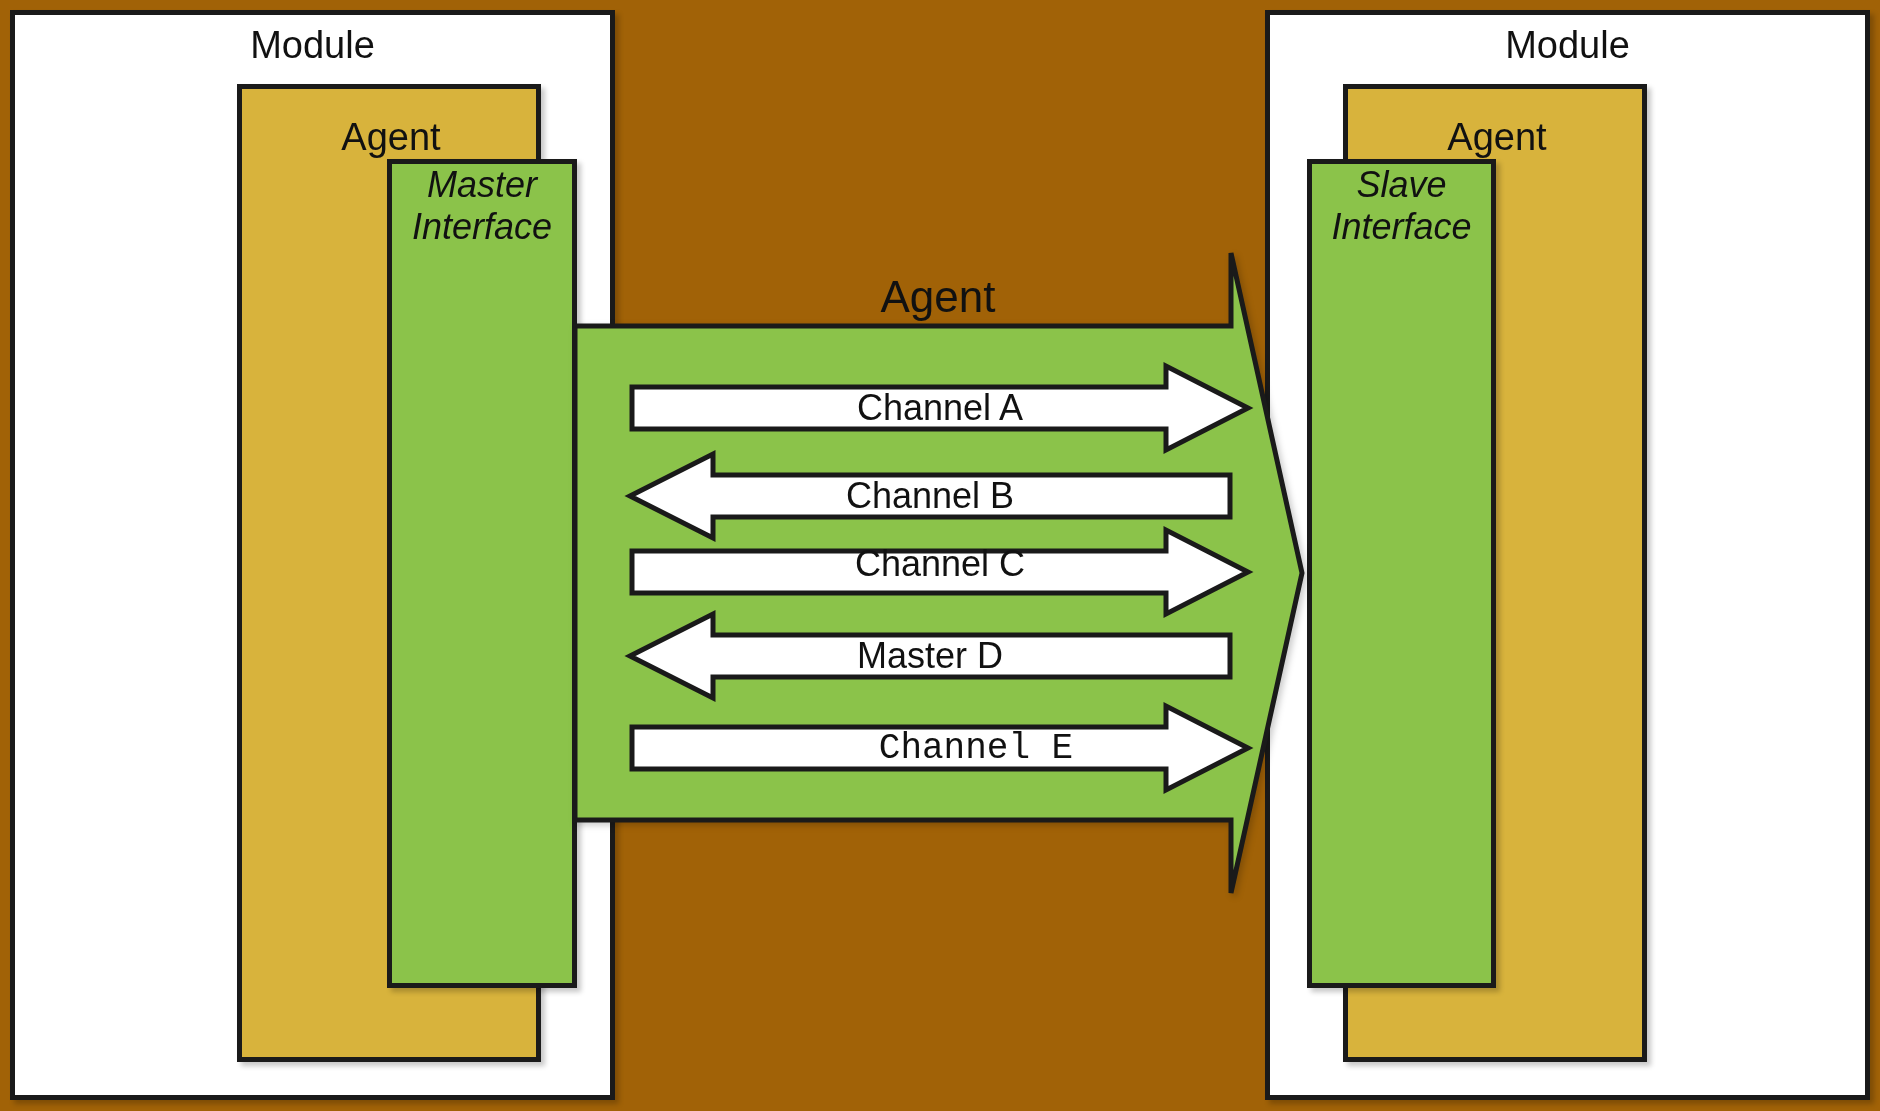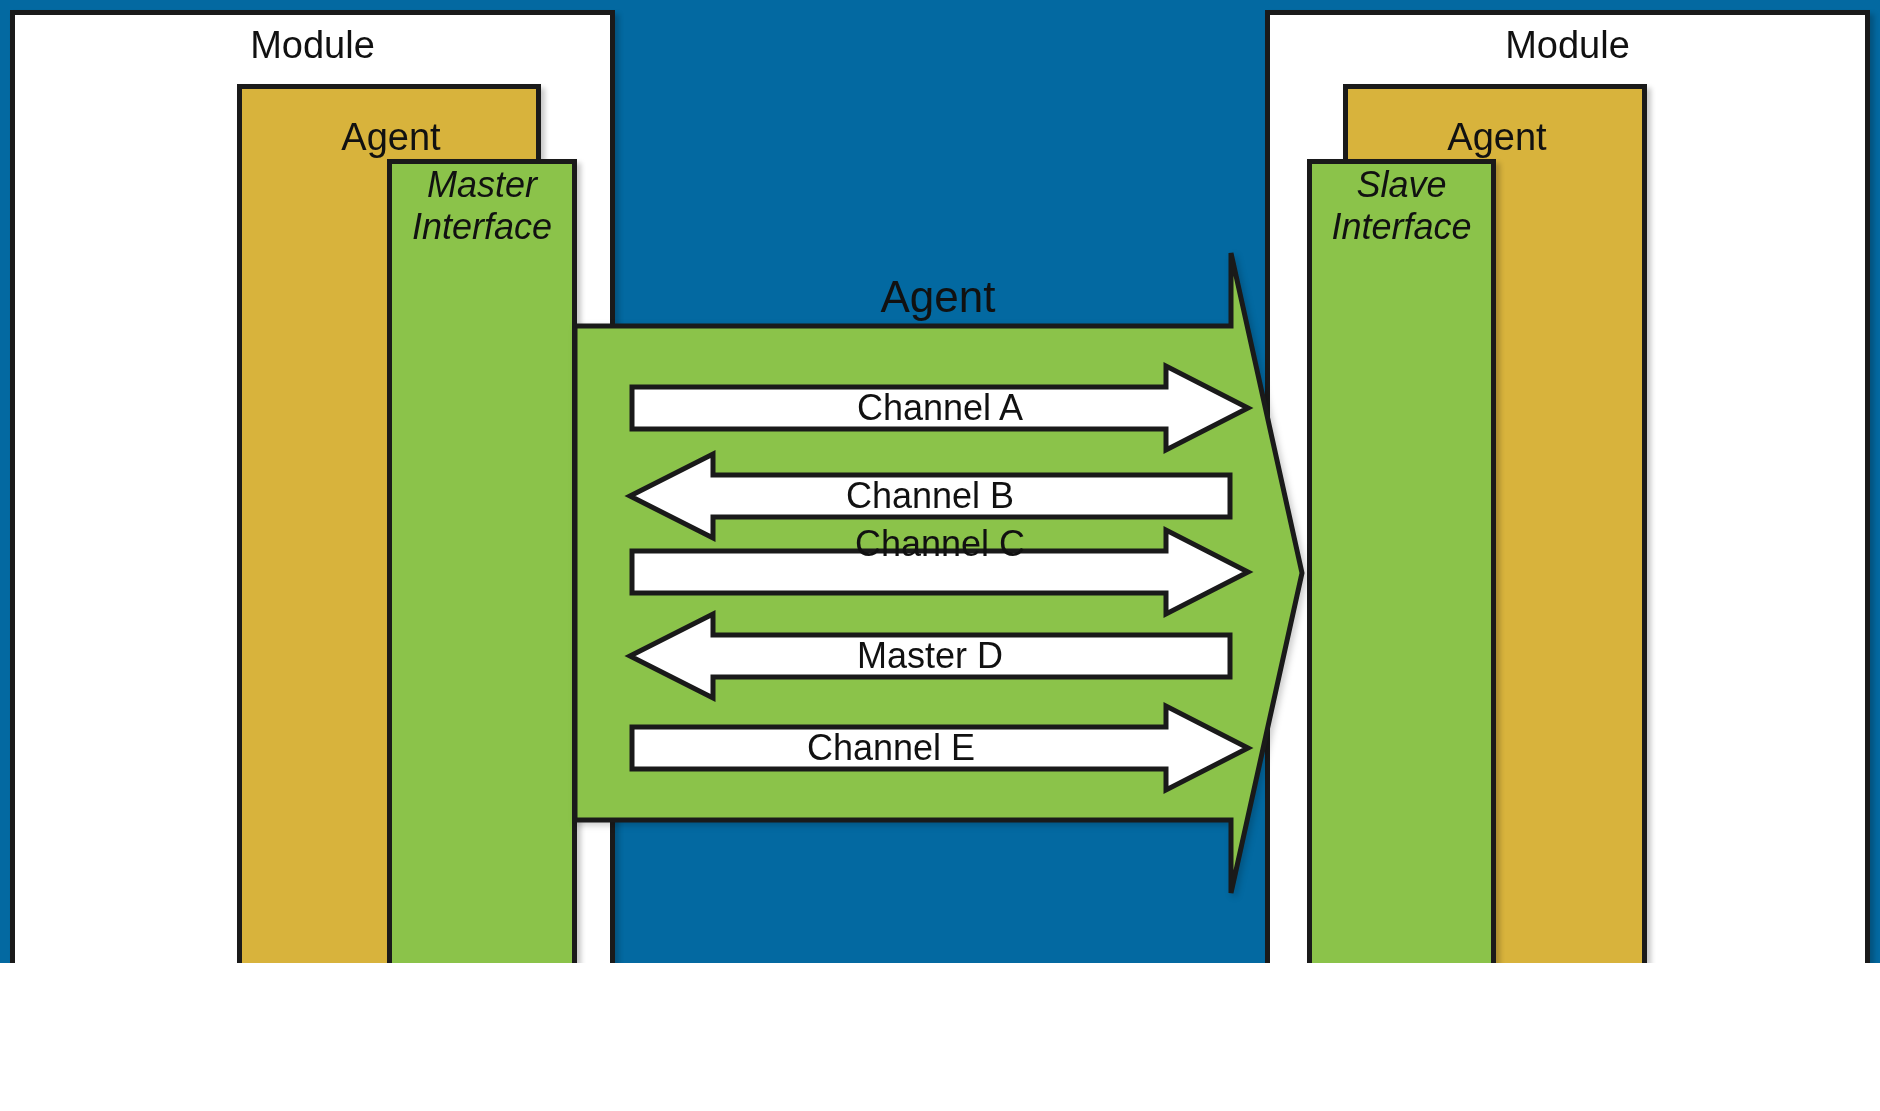--- a/index.html
+++ b/index.html
@@ -1,17 +1,17 @@
 <!DOCTYPE html>
 <html><head>
 <meta charset="utf-8">
 <style>
   html,body{margin:0;padding:0;background:#fff;}
   .canvas{
-    position:relative;width:1880px;height:963px;background:#0369a1;overflow:hidden;
+    position:relative;width:1880px;height:1111px;background:#a16207;overflow:hidden;
     font-family:"Liberation Sans","DejaVu Sans",sans-serif;color:#111;
   }
   .box{position:absolute;box-sizing:border-box;border:5px solid #1a1a1a;
        box-shadow:4px 4px 5px rgba(0,0,0,0.22);}
   .module{background:#ffffff;z-index:1;}
   .agent{z-index:2;}
   .iface{z-index:3;display:flex;justify-content:center;font-style:italic;}
   .module-title{position:absolute;top:8px;left:0;right:0;text-align:center;
        font-size:38px;line-height:44px;}
   .agent-title{position:absolute;top:26px;left:4px;right:0;text-align:center;
@@ -26,23 +26,23 @@
   .arrow-layer{position:absolute;left:0;top:0;width:1880px;height:1111px;
        z-index:4;pointer-events:none;}
   .arrow-layer polygon{stroke:#1a1a1a;stroke-width:5;stroke-linejoin:miter;}
   .big-arrow{filter:drop-shadow(3px 3px 3px rgba(0,0,0,0.2));}
   .float-label{position:absolute;transform:translate(-50%,-50%);white-space:nowrap;
        z-index:5;}
   .link-label{left:938px;top:297px;font-size:44px;}
   .ch-label{font-size:36px;}
   .ch-a{left:940px;top:408px;}
   .ch-b{left:930px;top:496px;}
-  .ch-c{left:940px;top:544px;}
+  .ch-c{left:940px;top:564px;}
   .ch-d{left:930px;top:656px;}
-  .ch-e{left:891px;top:748px;}
+  .ch-e{left:976px;top:748px;font-family:Liberation Mono, monospace;}
   .watermark{position:absolute;right:60px;top:1064px;z-index:6;font-size:30px;
        color:#cdcdcd;letter-spacing:1px;white-space:nowrap;}
 </style>
 </head>
 <body>
 
 <div class="canvas">
 
   <div class="box module module-left">
     <div class="module-title">Module</div>

